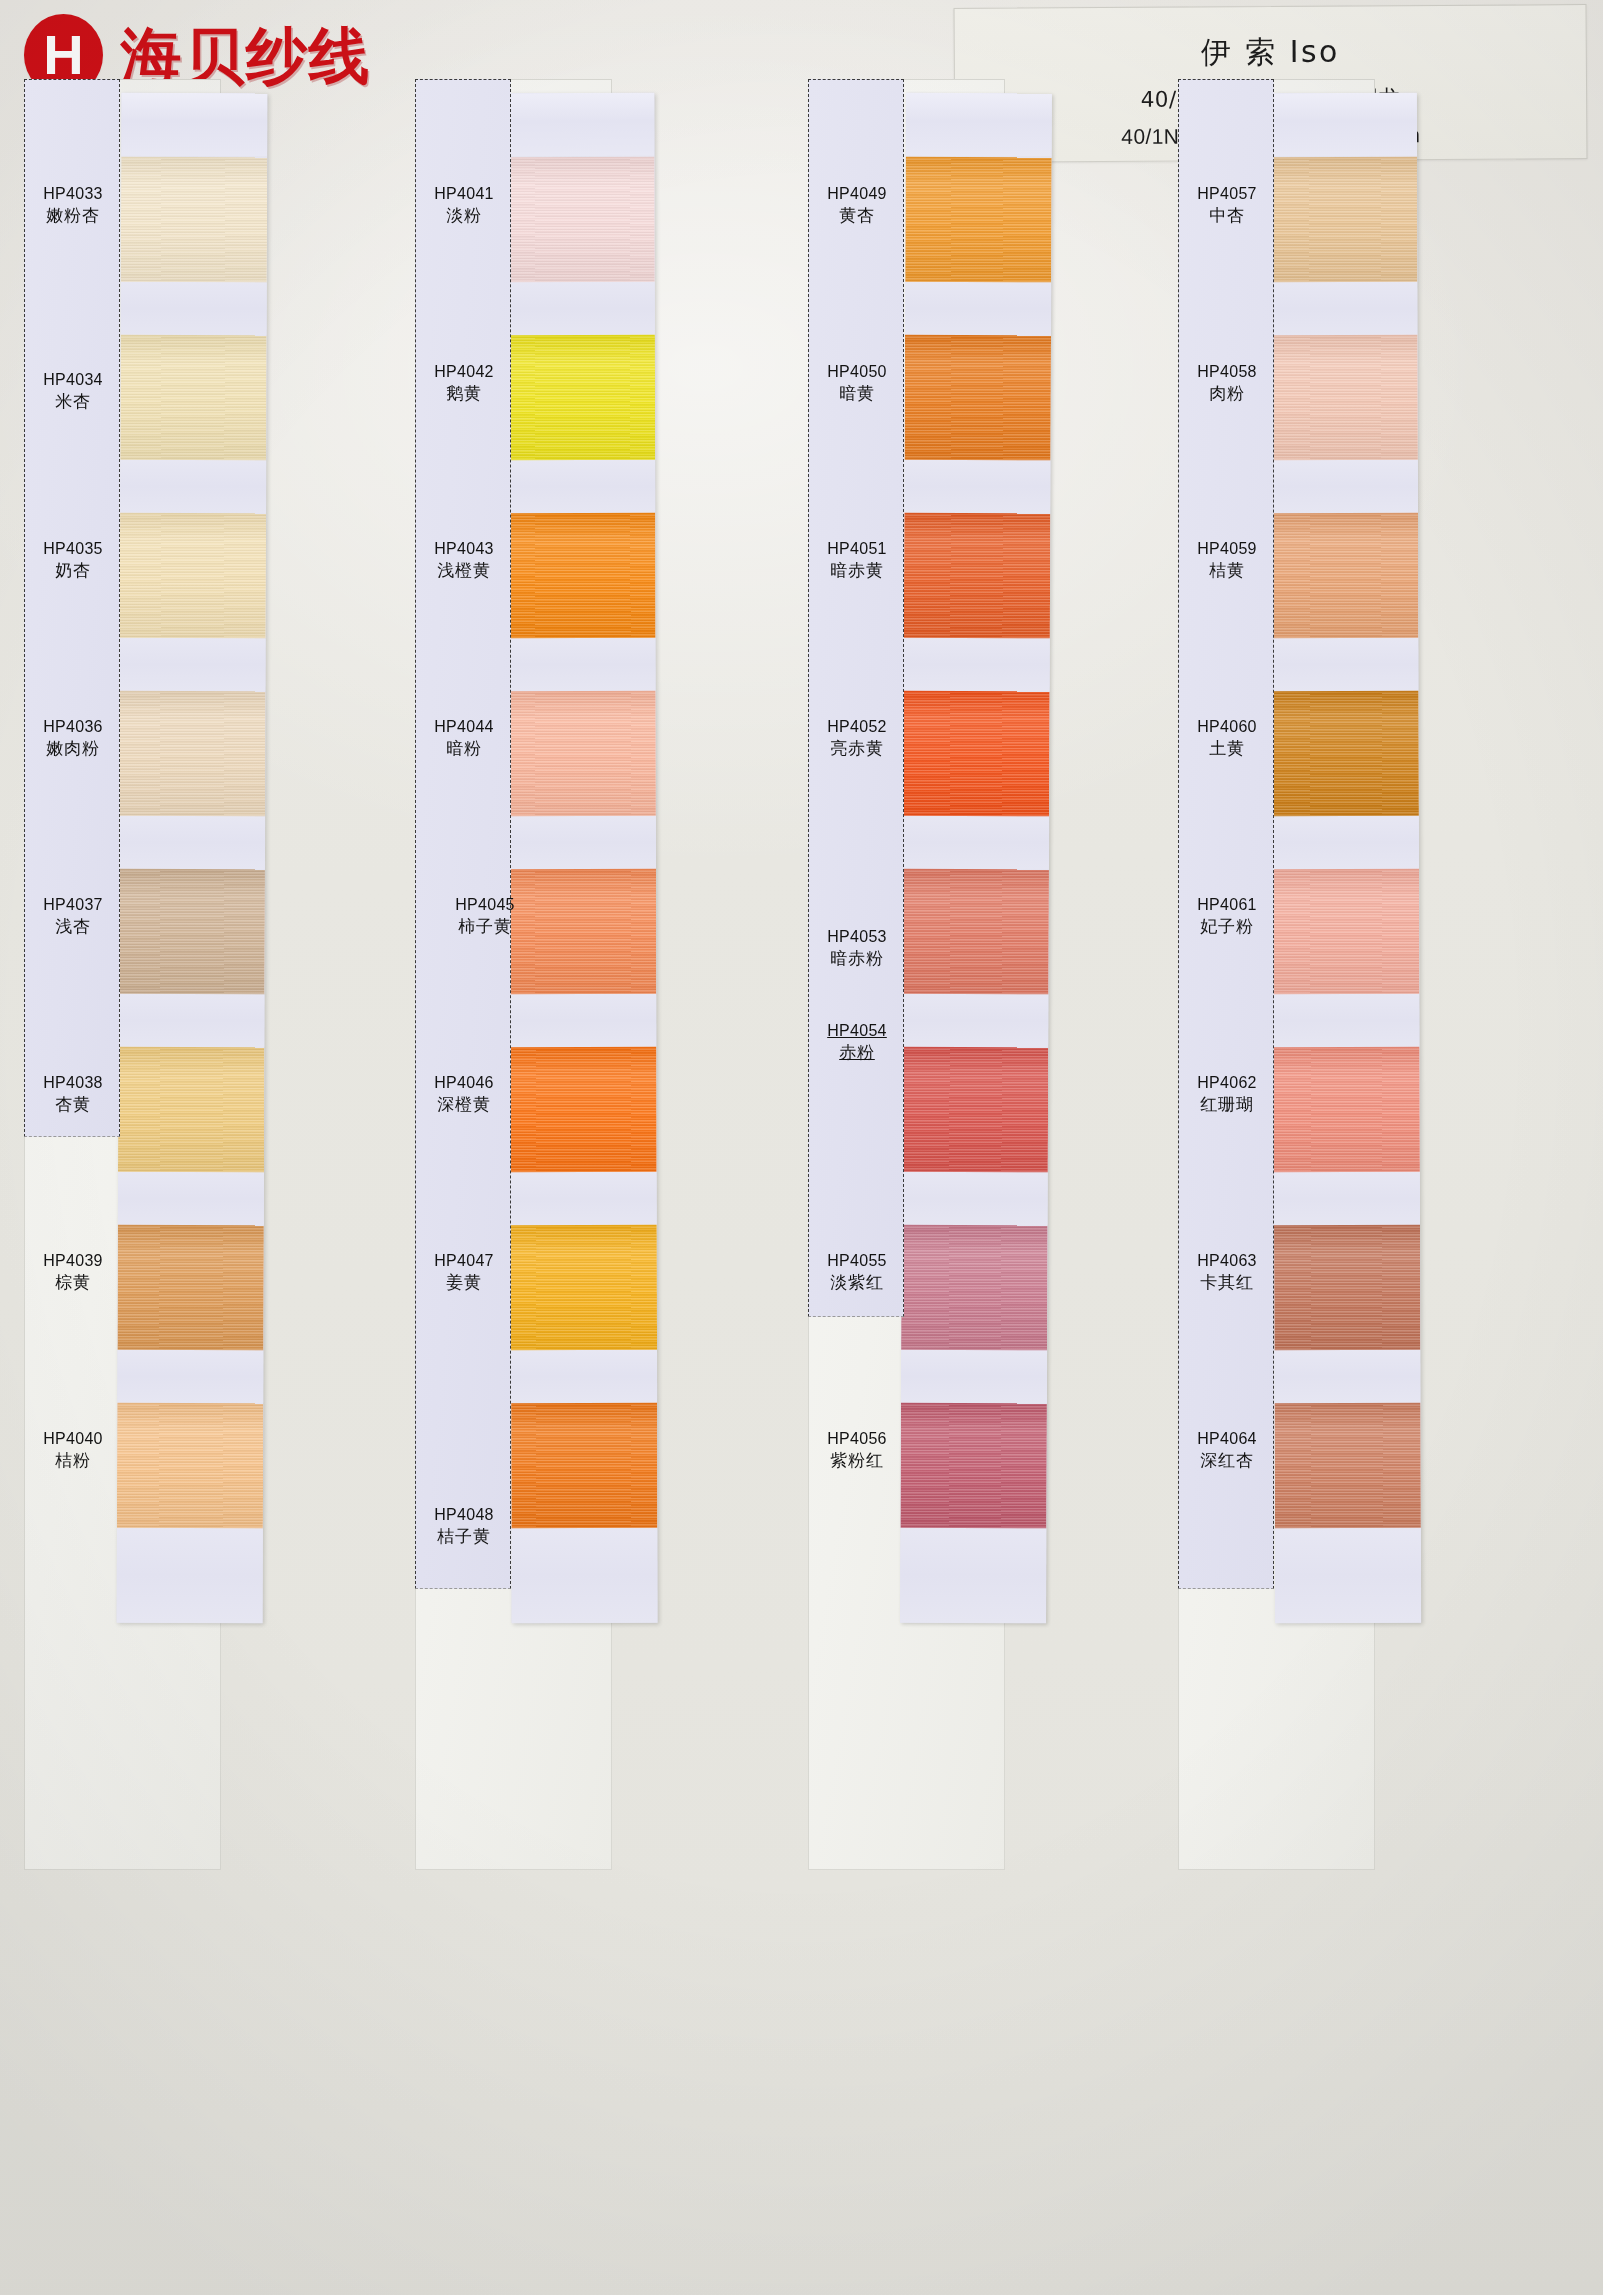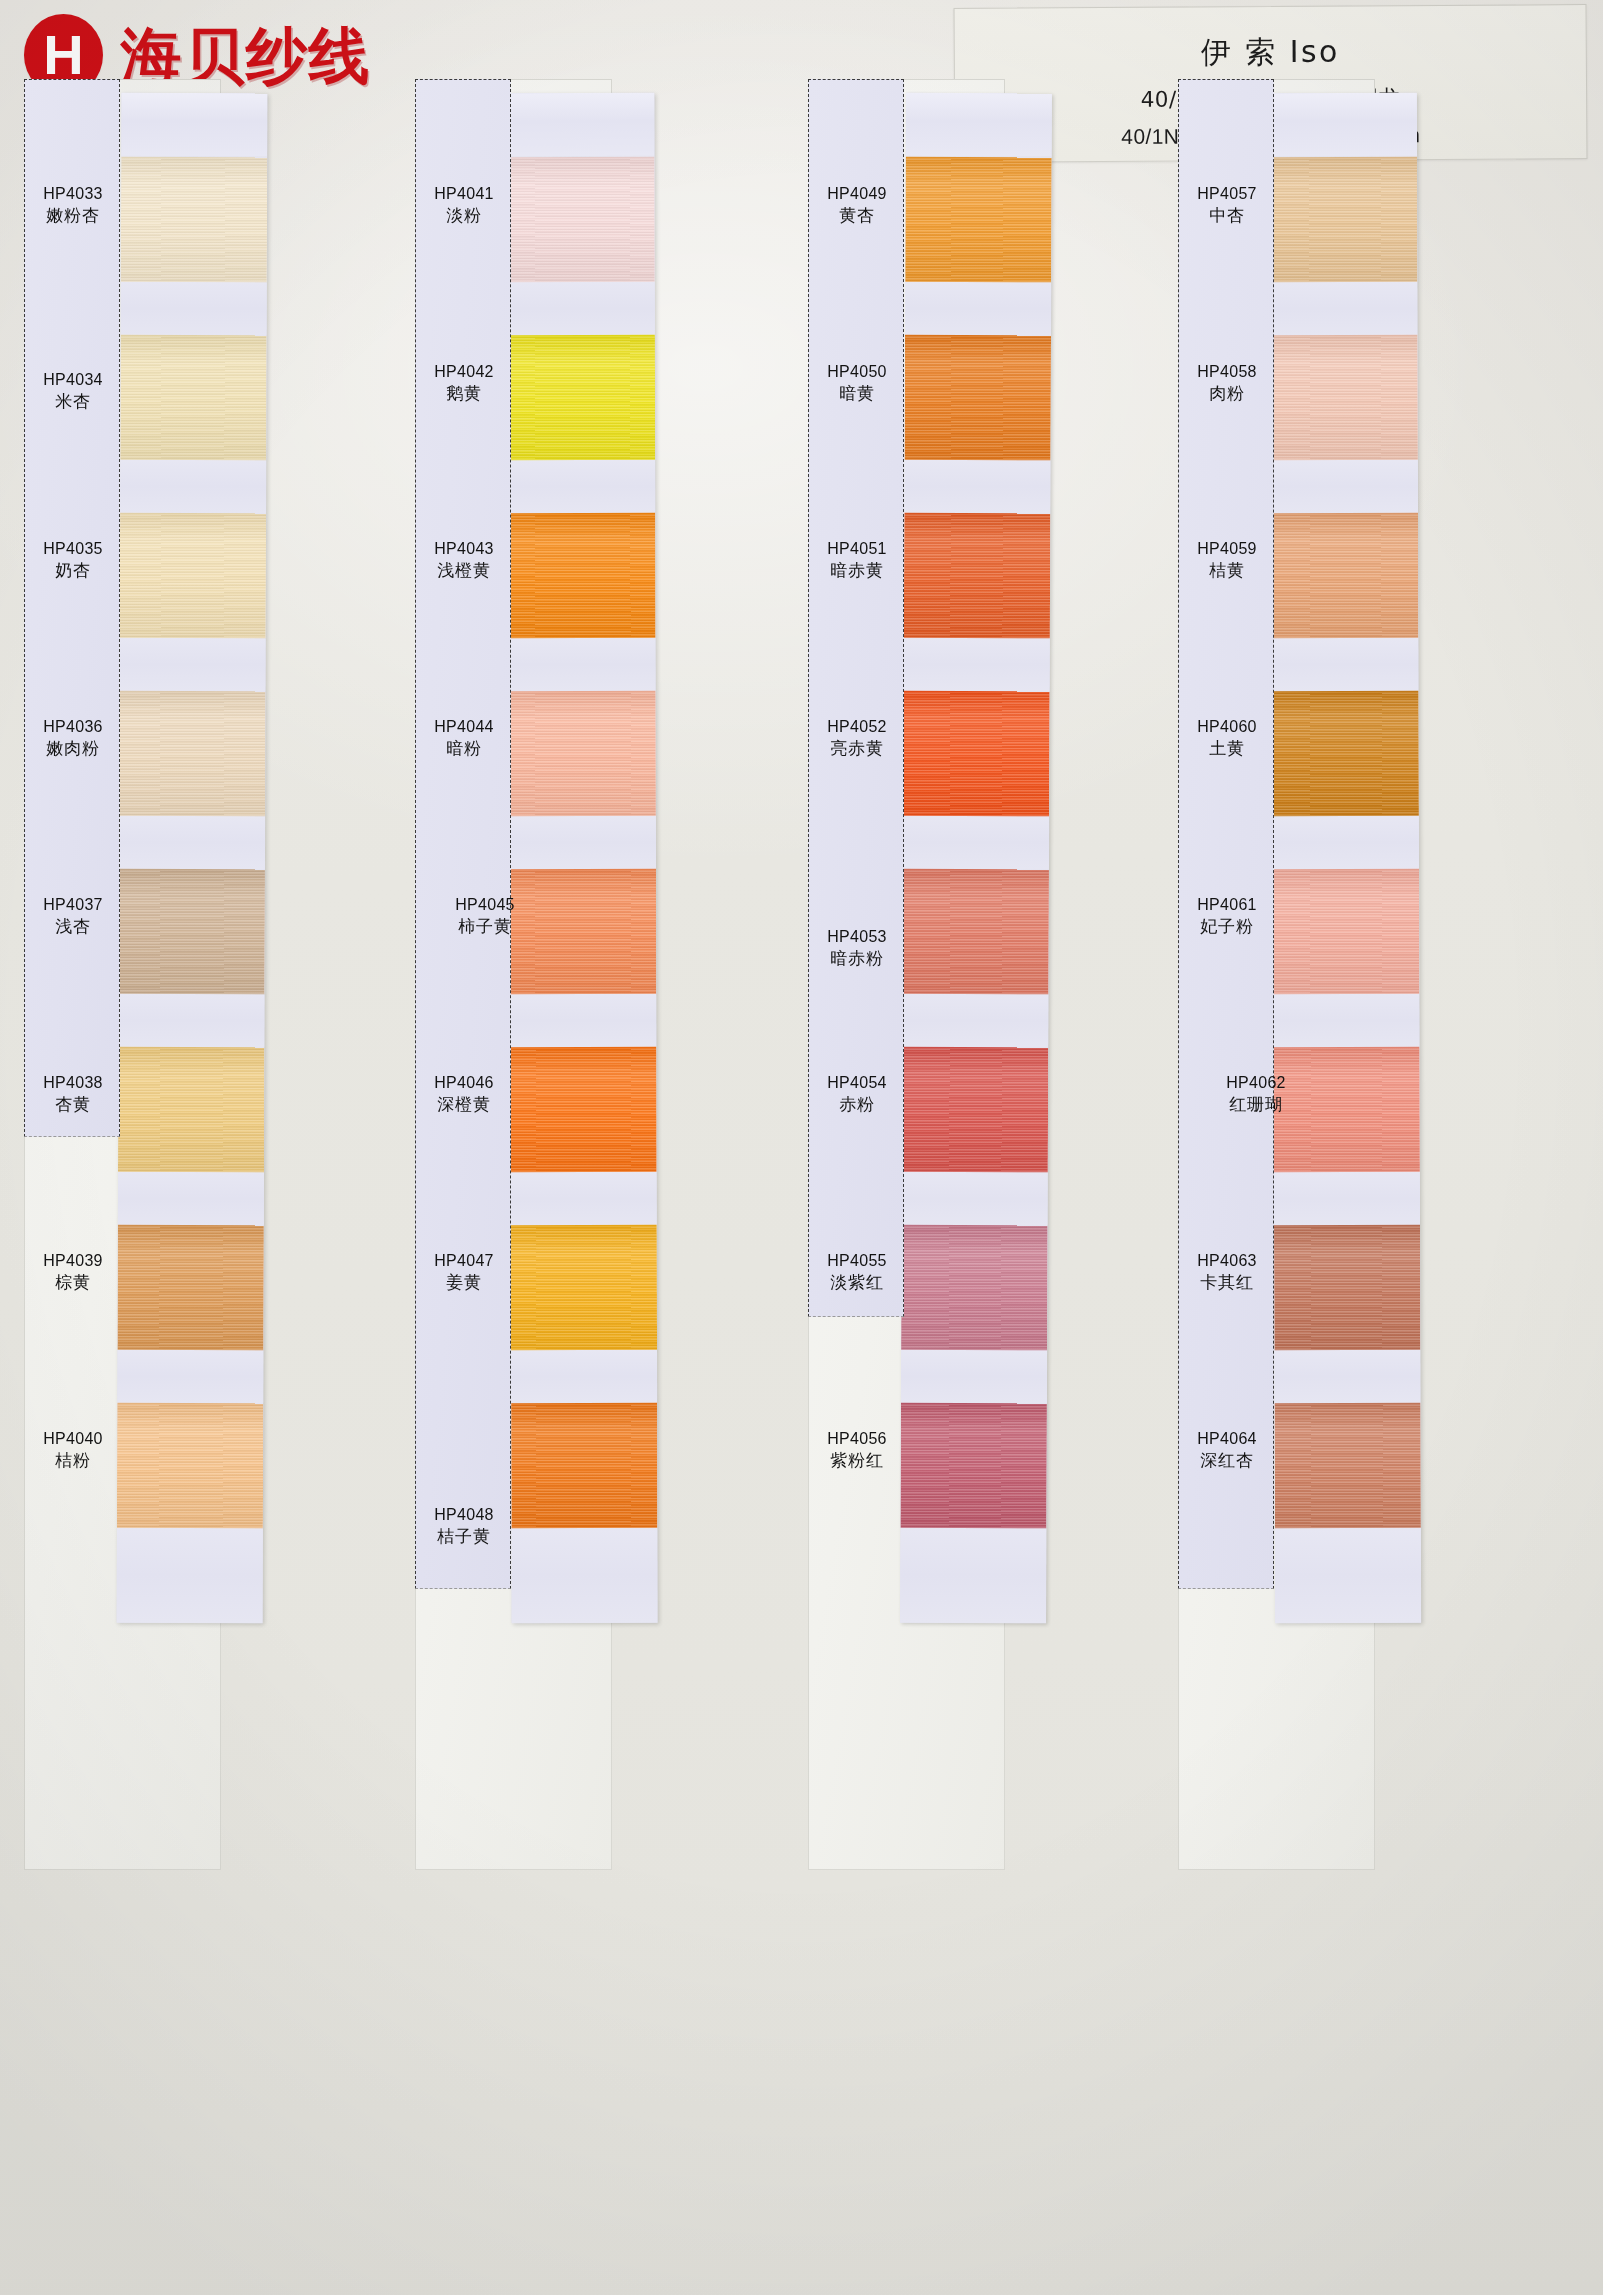--- a/index.html
+++ b/index.html
@@ -358,21 +358,21 @@
           <div class="label-name">暗赤黄</div>
         </div>
         <div class="label-cell" style="top: 636px;">
           <div class="label-code">HP4052</div>
           <div class="label-name">亮赤黄</div>
         </div>
         <div class="label-cell" style="top: 814px; margin-top: 32px;">
           <div class="label-code">HP4053</div>
           <div class="label-name">暗赤粉</div>
         </div>
-        <div class="label-cell" style="top: 992px;">
+        <div class="label-cell" style="top: 940px; text-decoration: underline;">
           <div class="label-code">HP4054</div>
           <div class="label-name">赤粉</div>
         </div>
         <div class="label-cell" style="top: 1170px;">
           <div class="label-code">HP4055</div>
           <div class="label-name">淡紫红</div>
         </div>
         <div class="label-cell" style="top: 1348px;">
           <div class="label-code">HP4056</div>
           <div class="label-name">紫粉红</div>
@@ -414,21 +414,21 @@
           <div class="label-name">桔黄</div>
         </div>
         <div class="label-cell" style="top: 636px;">
           <div class="label-code">HP4060</div>
           <div class="label-name">土黄</div>
         </div>
         <div class="label-cell" style="top: 814px;">
           <div class="label-code">HP4061</div>
           <div class="label-name">妃子粉</div>
         </div>
-        <div class="label-cell" style="top: 992px; margin-left: 29px;">
+        <div class="label-cell" style="top: 992px;">
           <div class="label-code">HP4062</div>
           <div class="label-name">红珊瑚</div>
         </div>
         <div class="label-cell" style="top: 1170px;">
           <div class="label-code">HP4063</div>
           <div class="label-name">卡其红</div>
         </div>
         <div class="label-cell" style="top: 1348px;">
           <div class="label-code">HP4064</div>
           <div class="label-name">深红杏</div>

